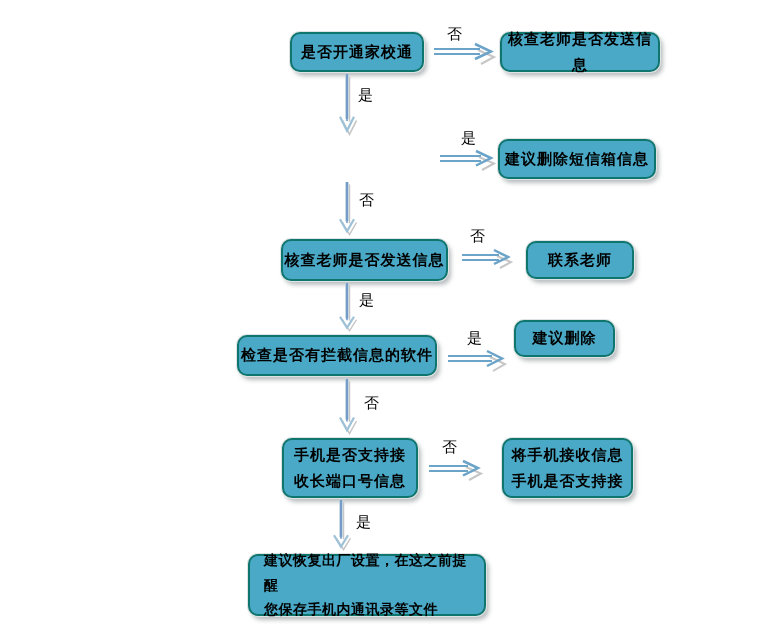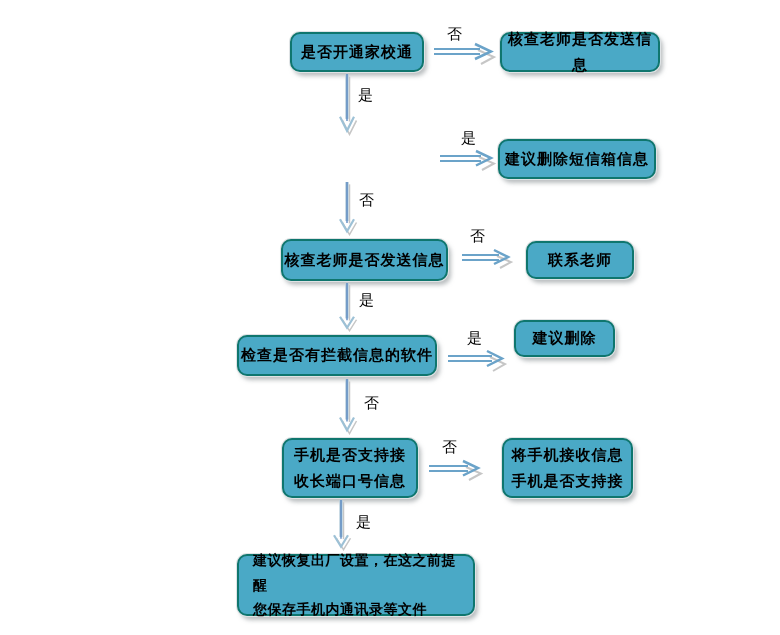--- a/index.html
+++ b/index.html
@@ -41,21 +41,21 @@
   <div class="node" style="left:526px;top:241px;width:108px;height:38px">联系老师</div>
 
   <div class="node" style="left:237px;top:335px;width:200px;height:41px">检查是否有拦截信息的软件</div>
   <div class="node" style="left:514px;top:320px;width:101px;height:37px">建议删除</div>
 
   <div class="node" style="left:282px;top:438px;width:136px;height:60px">手机是否支持接
 收长端口号信息</div>
   <div class="node" style="left:502px;top:438px;width:131px;height:60px">将手机接收信息
 手机是否支持接</div>
 
-  <div class="node small-text align-left" style="left:237px;top:554px;width:238px;height:62px">建议恢复出厂设置，在这之前提醒
+  <div class="node small-text align-left" style="left:248px;top:554px;width:238px;height:62px">建议恢复出厂设置，在这之前提醒
 您保存手机内通讯录等文件</div>
 
   <div class="arrow" style="left:432px;top:41px;width:66px;height:24px">
     <svg width="66" height="24" viewBox="0 0 66 24" preserveAspectRatio="none">
       <path d="M46,9 L62,16 L49,23" stroke="#c6c6c6" stroke-width="2" fill="none"></path>
       <line x1="2" y1="8" x2="48" y2="8" stroke="#6ba3c9" stroke-width="2"></line>
       <line x1="2" y1="13" x2="48" y2="13" stroke="#6ba3c9" stroke-width="2"></line>
       <path d="M43,3 L59,10.5 L43,18" stroke="#6ba3c9" stroke-width="2.5" fill="none"></path>
     </svg>
   </div>

